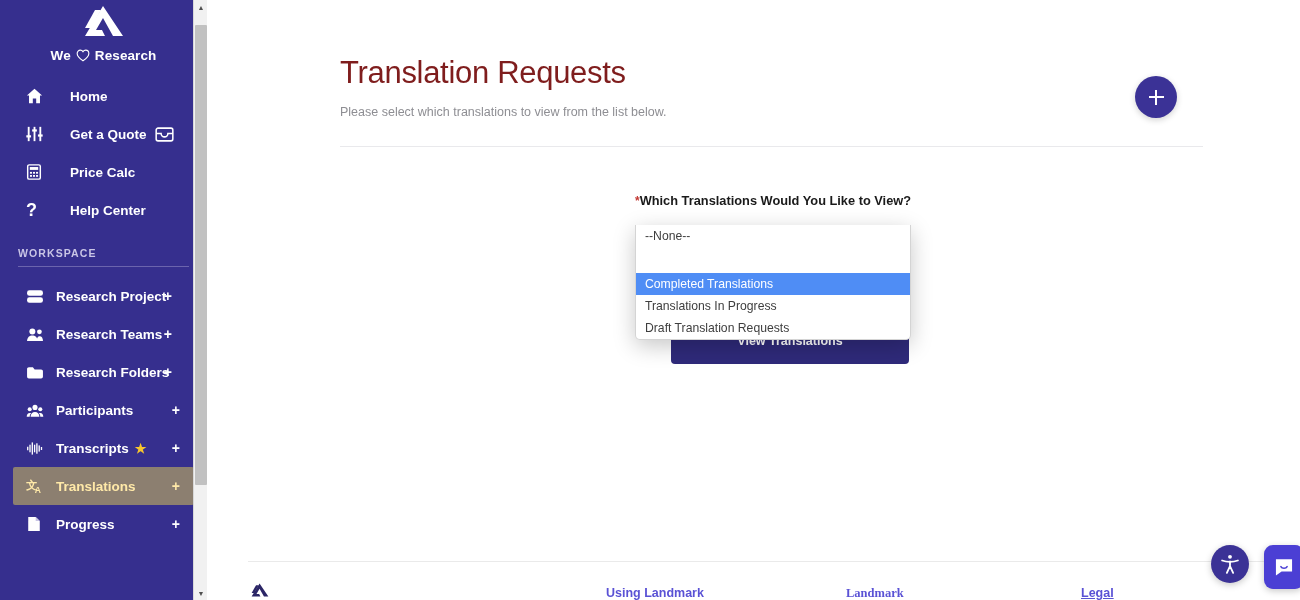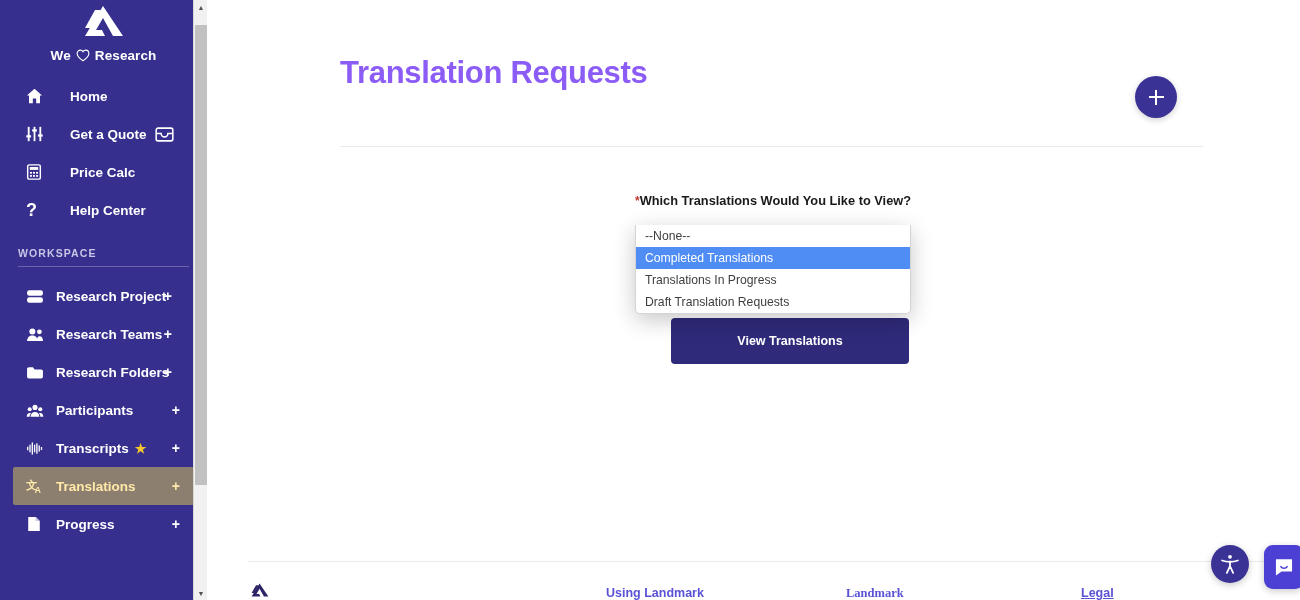--- a/index.html
+++ b/index.html
@@ -81,21 +81,21 @@
     background: #c1c1c1; border-radius: 1px;
   }
 
   
   .main {
     position: absolute; left: 221px; top: 0;
     width: 1079px; height: 600px; background: #ffffff; overflow: hidden;
   }
   .page-head { position: absolute; left: 119px; top: 55px; width: 863px; }
   .page-title {
-    color: #8b5cf6; font-size: 31px; font-weight: 700; letter-spacing: -.3px;
+    color: #7f1d1d; font-size: 31px; font-weight: 400; letter-spacing: -.3px;
     line-height: 1.15;
   }
   .page-sub {
     margin-top: 14px; color: #8e8e93; font-size: 12.5px; font-weight: 400;
   }
   .head-rule {
     position: absolute; left: 119px; top: 146px; width: 863px;
     height: 1px; background: #e9e9ec;
   }
   .fab-new {
@@ -132,21 +132,21 @@
     position: absolute; left: 0; top: 32px; width: 276px;
     background: #ffffff; border: 1px solid #d4d4d4; border-top: none;
     border-radius: 0 0 5px 5px;
     box-shadow: 0 6px 22px rgba(0,0,0,.22); overflow: hidden; z-index: 40;
   }
   .option {
     height: 22px; display: flex; align-items: center;
     padding: 0 9px; font-size: 12.2px; color: #3e3e3e; cursor: pointer;
     white-space: nowrap;
   }
-  .option.selected { background: #4f8df5; color: #ffffff; }
+  .option.selected { background: #4f8df5; color: #ffffff; margin-top: 26px; }
 
   .btn-view {
     position: absolute; left: 36px; top: 125px;
     width: 238px; height: 46px; border-radius: 4px;
     background: #2f2a7a; border: none; color: #ffffff;
     font-size: 12.5px; font-weight: 700; cursor: pointer;
     font-family: "Liberation Sans", sans-serif; z-index: 5;
   }
 
   
@@ -355,20 +355,21 @@
       <div class="sb-arrow up">▲</div>
       <div class="sb-thumb"></div>
       <div class="sb-arrow down">▼</div>
     </div>
   </aside>
 
   <main class="main">
 
     <div class="page-head">
       <h1 class="page-title">Translation Requests</h1>
+      <p class="page-sub">Please select which translations to view from the list below.</p>
     </div>
     <div class="head-rule"></div>
 
     <button class="fab-new">
       <span class="bar h"></span>
       <span class="bar v"></span>
     </button>
 
     <div class="form-area">
 

